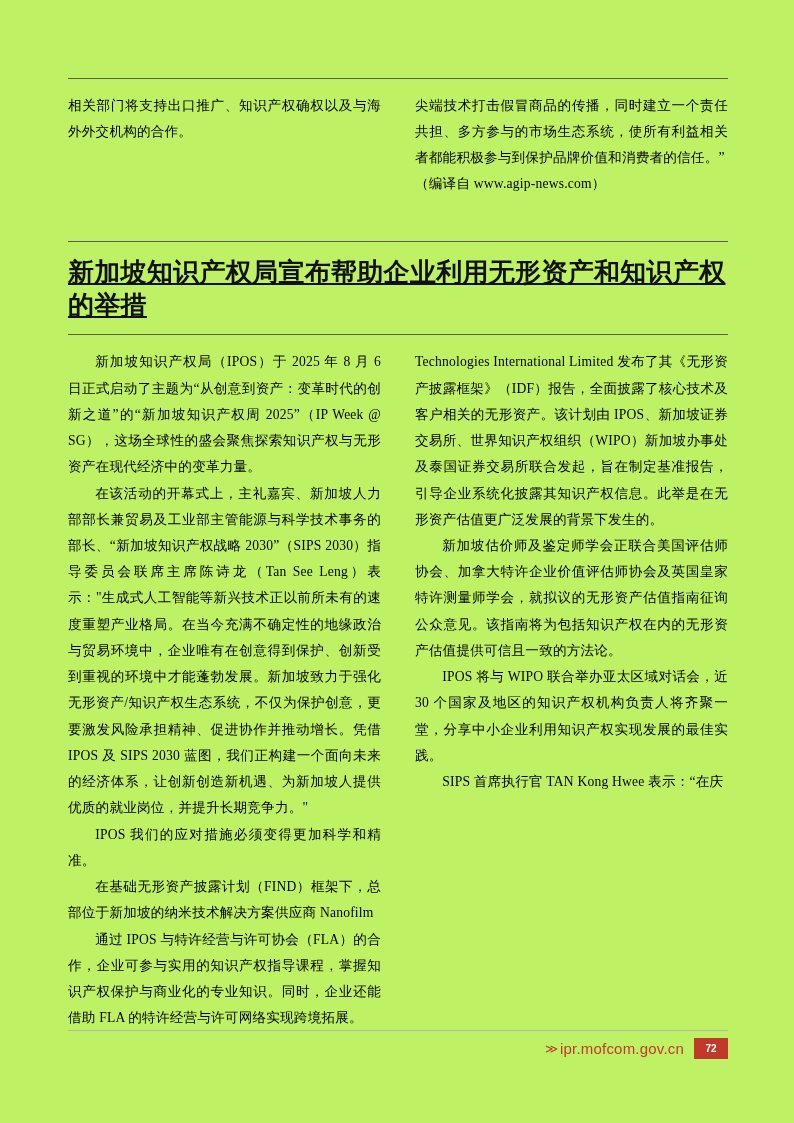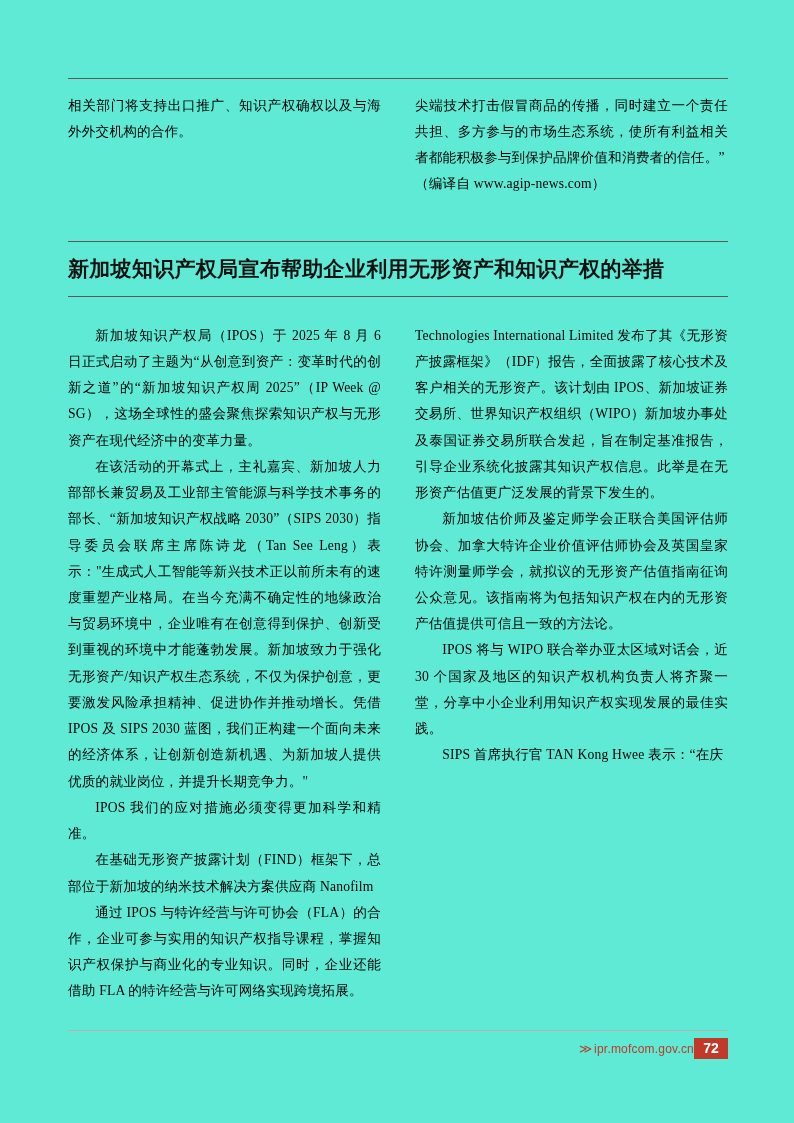--- a/index.html
+++ b/index.html
@@ -14,21 +14,21 @@
     font-family: "Liberation Serif", serif;
     color: #000000;
     position: relative;
     overflow: hidden;
   }
   .page {
     position: absolute;
     left: 0; top: 0;
     width: 794px;
     height: 1123px;
-    background: #5eead4;
+    background: #bef264;
   }
   .content {
     position: absolute;
     left: 68px;
     top: 78px;
     width: 660px;
   }
 
   
   .top-rule {
@@ -58,65 +58,66 @@
   
   .headline-wrap {
     margin-top: 44px;
     border-top: 1px solid #5a5a5a;
     border-bottom: 1px solid #5a5a5a;
     padding: 14px 0 13px 0;
   }
   .headline {
     font-family: "Liberation Sans", sans-serif;
     font-weight: bold;
-    font-size: 21px;
+    font-size: 26px;
     line-height: 1.25;
     letter-spacing: 0.3px;
     color: #111;
+    text-decoration: underline;
   }
 
   
   .article {
-    margin-top: 26px;
+    margin-top: 14px;
   }
   .article .col p {
     font-size: 13.6px;
     line-height: 1.93;
   }
 
   
   .footer {
     position: absolute;
     left: 68px;
     top: 1038px;
     width: 660px;
     display: flex;
     justify-content: flex-end;
     align-items: center;
   }
   .footer-url {
     font-family: "Liberation Sans", sans-serif;
-    font-size: 12px;
+    font-size: 15px;
     color: #c0392b;
     letter-spacing: 0.2px;
-    margin-right: 0;
+    margin-right: 10px;
     white-space: nowrap;
   }
   .chev {
     color: #c0392b;
     font-family: "Liberation Sans", sans-serif;
     font-size: 12.5px;
     margin-right: 3px;
     letter-spacing: -1px;
   }
   .pagebox {
     background: #c0392b;
     color: #ffffff;
     font-family: "Liberation Sans", sans-serif;
-    font-size: 14px;
+    font-size: 10px;
     font-weight: bold;
     width: 34px;
     height: 21px;
     line-height: 21px;
     text-align: center;
   }
   .footer-rule {
     position: absolute;
     left: 68px;
     top: 1030px;

